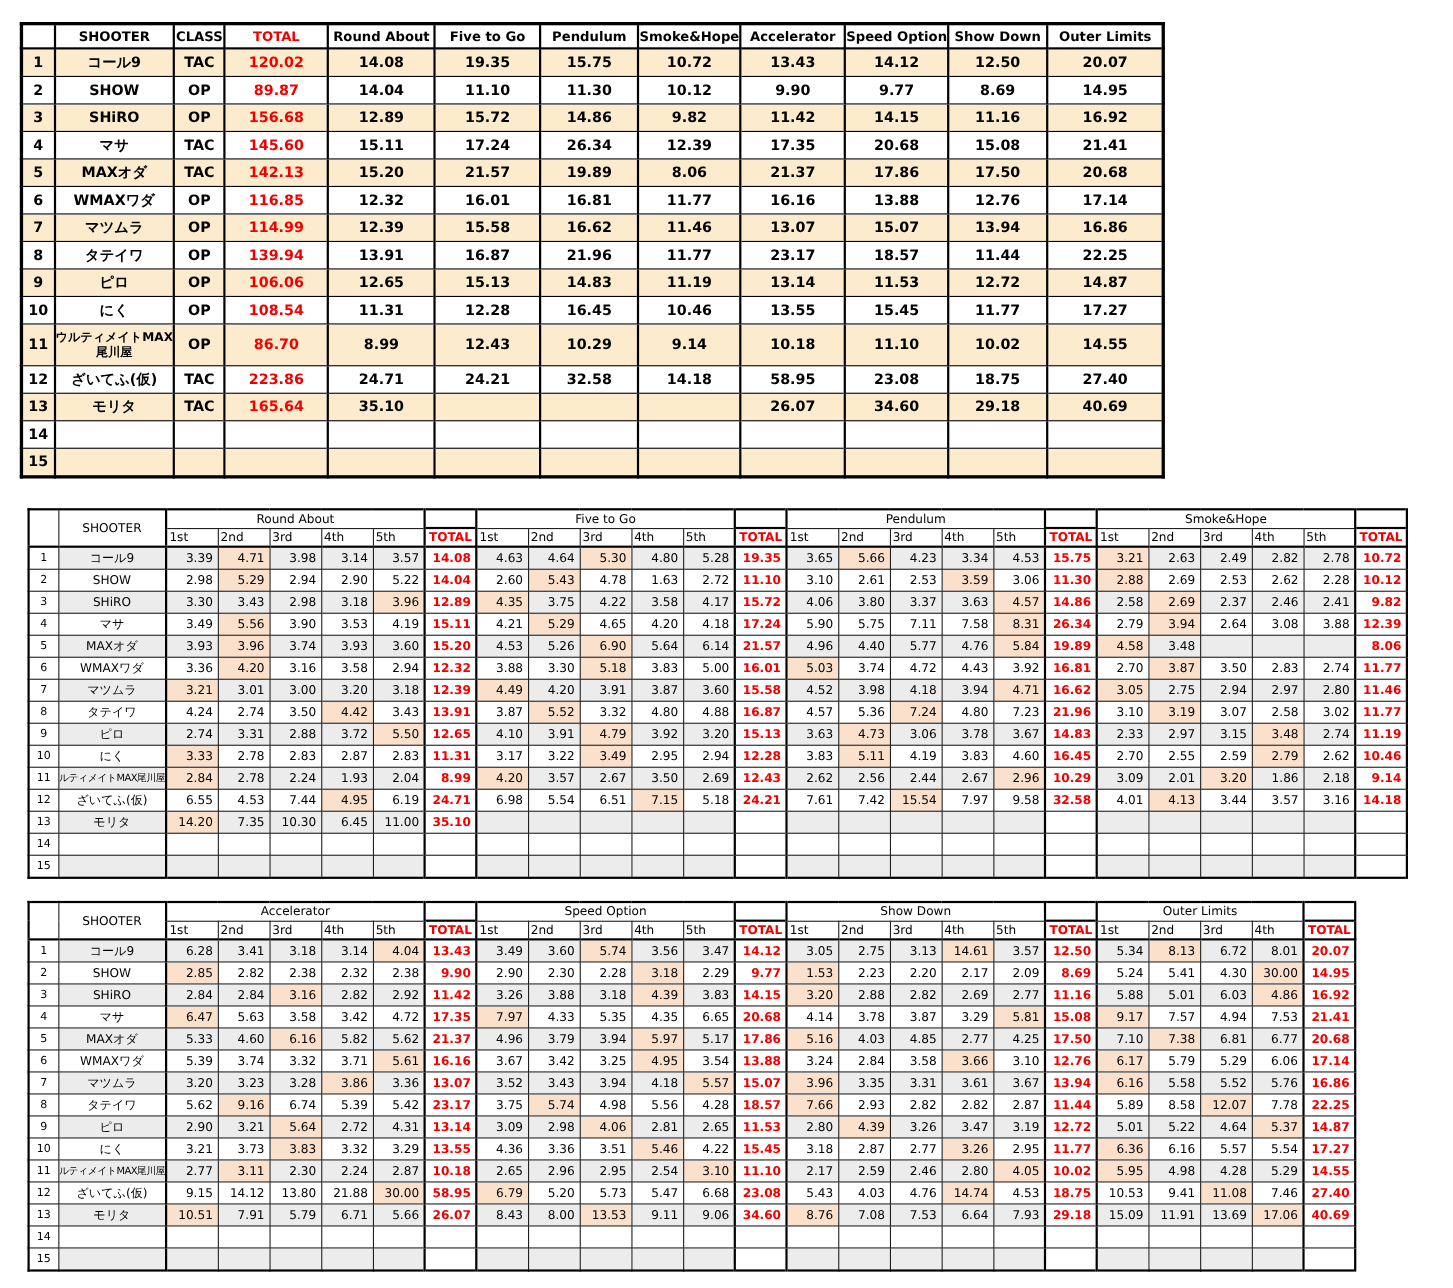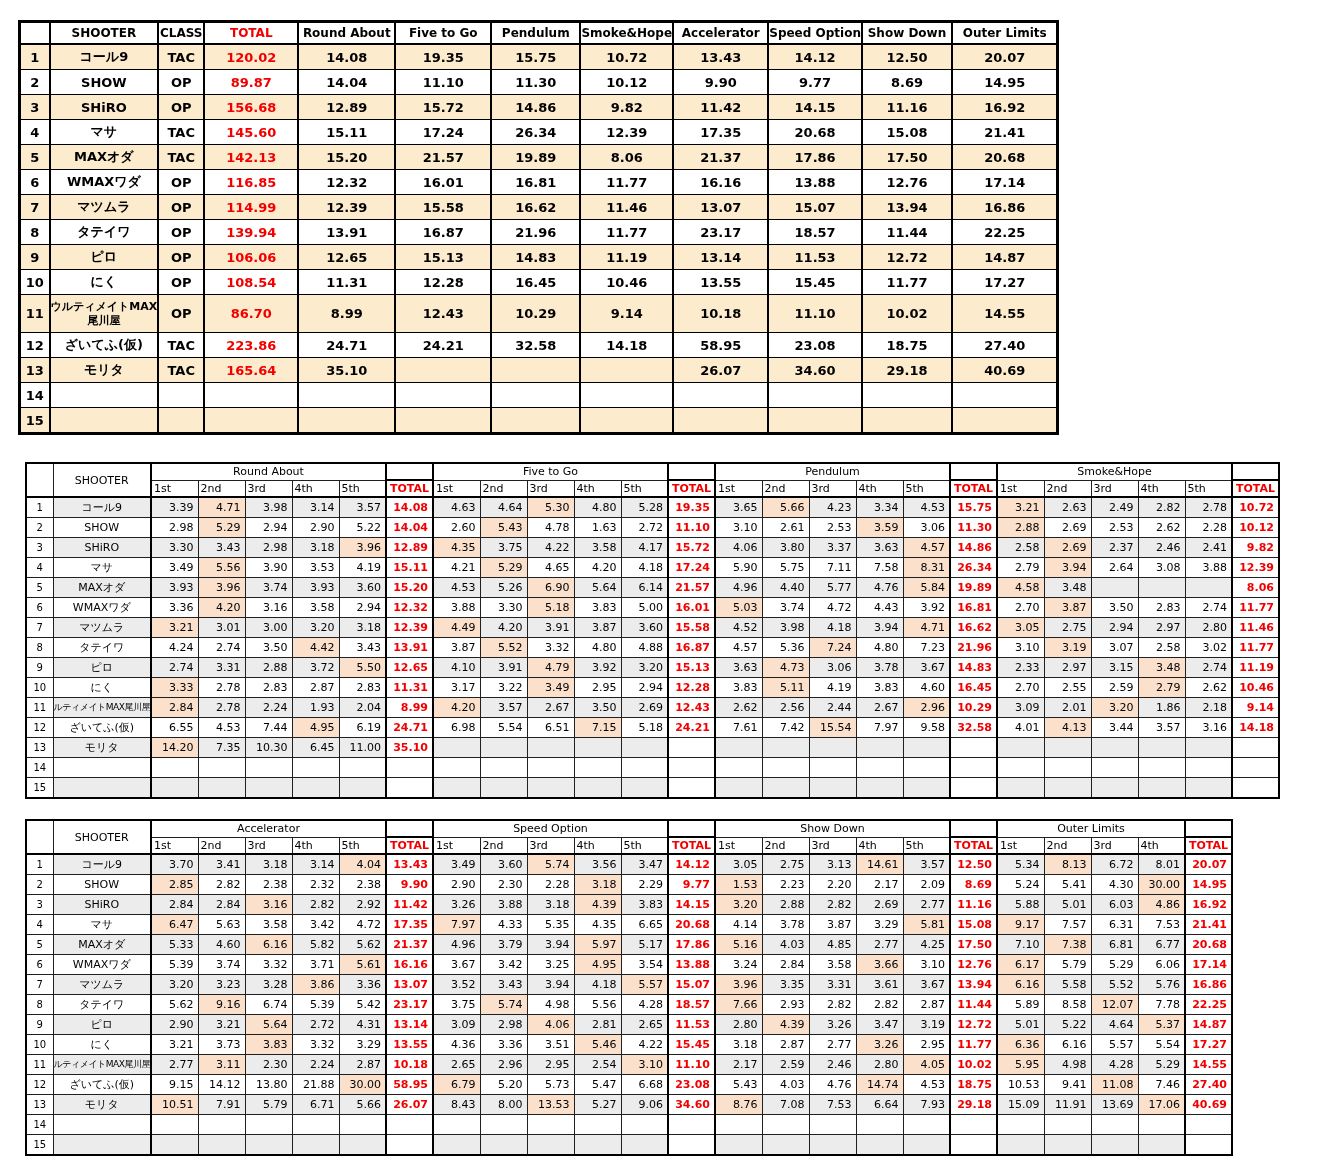--- a/index.html
+++ b/index.html
@@ -853,21 +853,21 @@
             <th class="l">2nd</th>
             <th class="l">3rd</th>
             <th class="l">4th</th>
             <th class="tothead tl t2">TOTAL</th>
           </tr>
         </thead>
         <tbody>
           <tr>
             <td class="num">1</td>
             <td class="name g">コール9</td>
-            <td class="v sep g">3.70</td>
+            <td class="v sep g">6.28</td>
             <td class="v g">3.41</td>
             <td class="v g">3.18</td>
             <td class="v g">3.14</td>
             <td class="v hl">4.04</td>
             <td class="tot tl">13.43</td>
             <td class="v sep g">3.49</td>
             <td class="v g">3.60</td>
             <td class="v hl">5.74</td>
             <td class="v g">3.56</td>
             <td class="v g">3.47</td>
@@ -954,21 +954,21 @@
             <td class="v">6.65</td>
             <td class="tot tl">20.68</td>
             <td class="v sep">4.14</td>
             <td class="v">3.78</td>
             <td class="v">3.87</td>
             <td class="v">3.29</td>
             <td class="v hl">5.81</td>
             <td class="tot tl">15.08</td>
             <td class="v sep hl">9.17</td>
             <td class="v">7.57</td>
-            <td class="v">6.31</td>
+            <td class="v">4.94</td>
             <td class="v">7.53</td>
             <td class="tot tl">21.41</td>
           </tr>
           <tr>
             <td class="num">5</td>
             <td class="name g">MAXオダ</td>
             <td class="v sep g">5.33</td>
             <td class="v g">4.60</td>
             <td class="v hl">6.16</td>
             <td class="v g">5.82</td>
@@ -1186,21 +1186,21 @@
             <td class="name g">モリタ</td>
             <td class="v sep hl">10.51</td>
             <td class="v g">7.91</td>
             <td class="v g">5.79</td>
             <td class="v g">6.71</td>
             <td class="v g">5.66</td>
             <td class="tot tl">26.07</td>
             <td class="v sep g">8.43</td>
             <td class="v g">8.00</td>
             <td class="v hl">13.53</td>
-            <td class="v g">5.27</td>
+            <td class="v g">9.11</td>
             <td class="v g">9.06</td>
             <td class="tot tl">34.60</td>
             <td class="v sep hl">8.76</td>
             <td class="v g">7.08</td>
             <td class="v g">7.53</td>
             <td class="v g">6.64</td>
             <td class="v g">7.93</td>
             <td class="tot tl">29.18</td>
             <td class="v sep g">15.09</td>
             <td class="v g">11.91</td>

